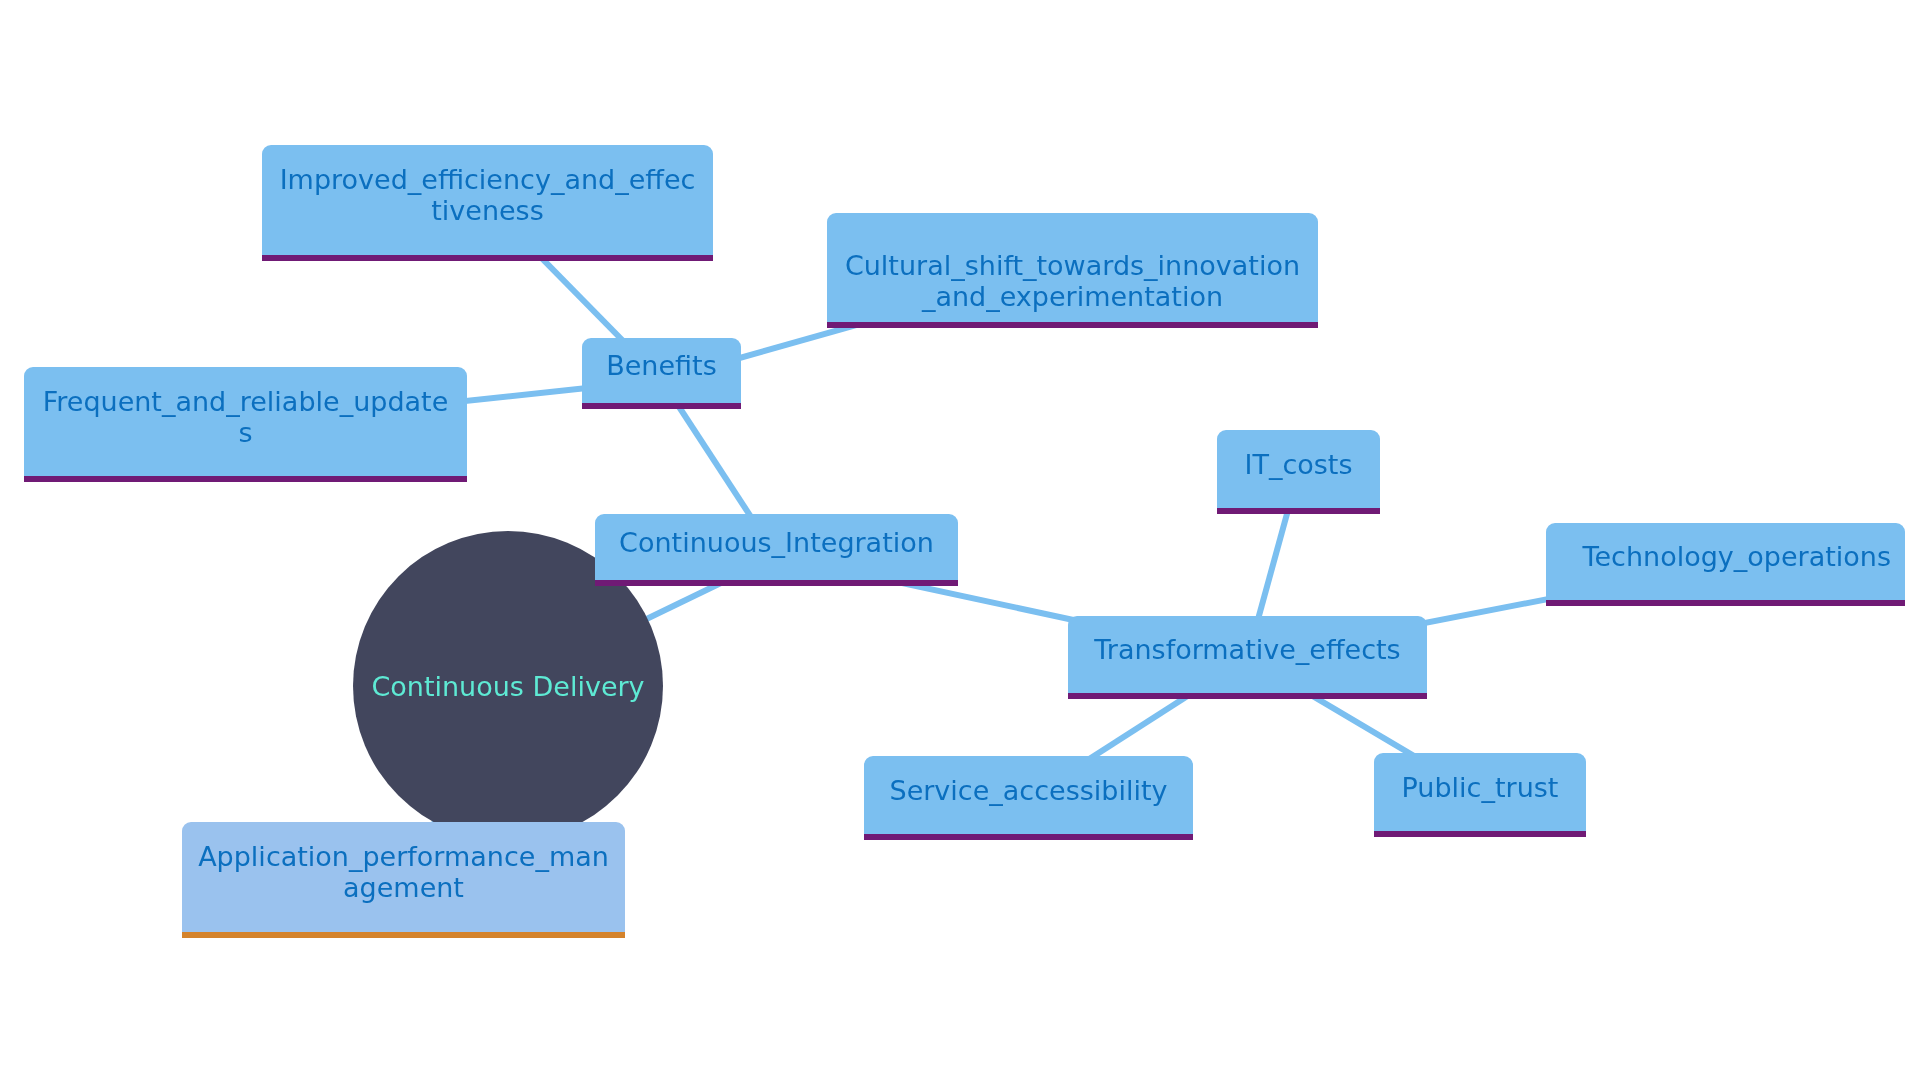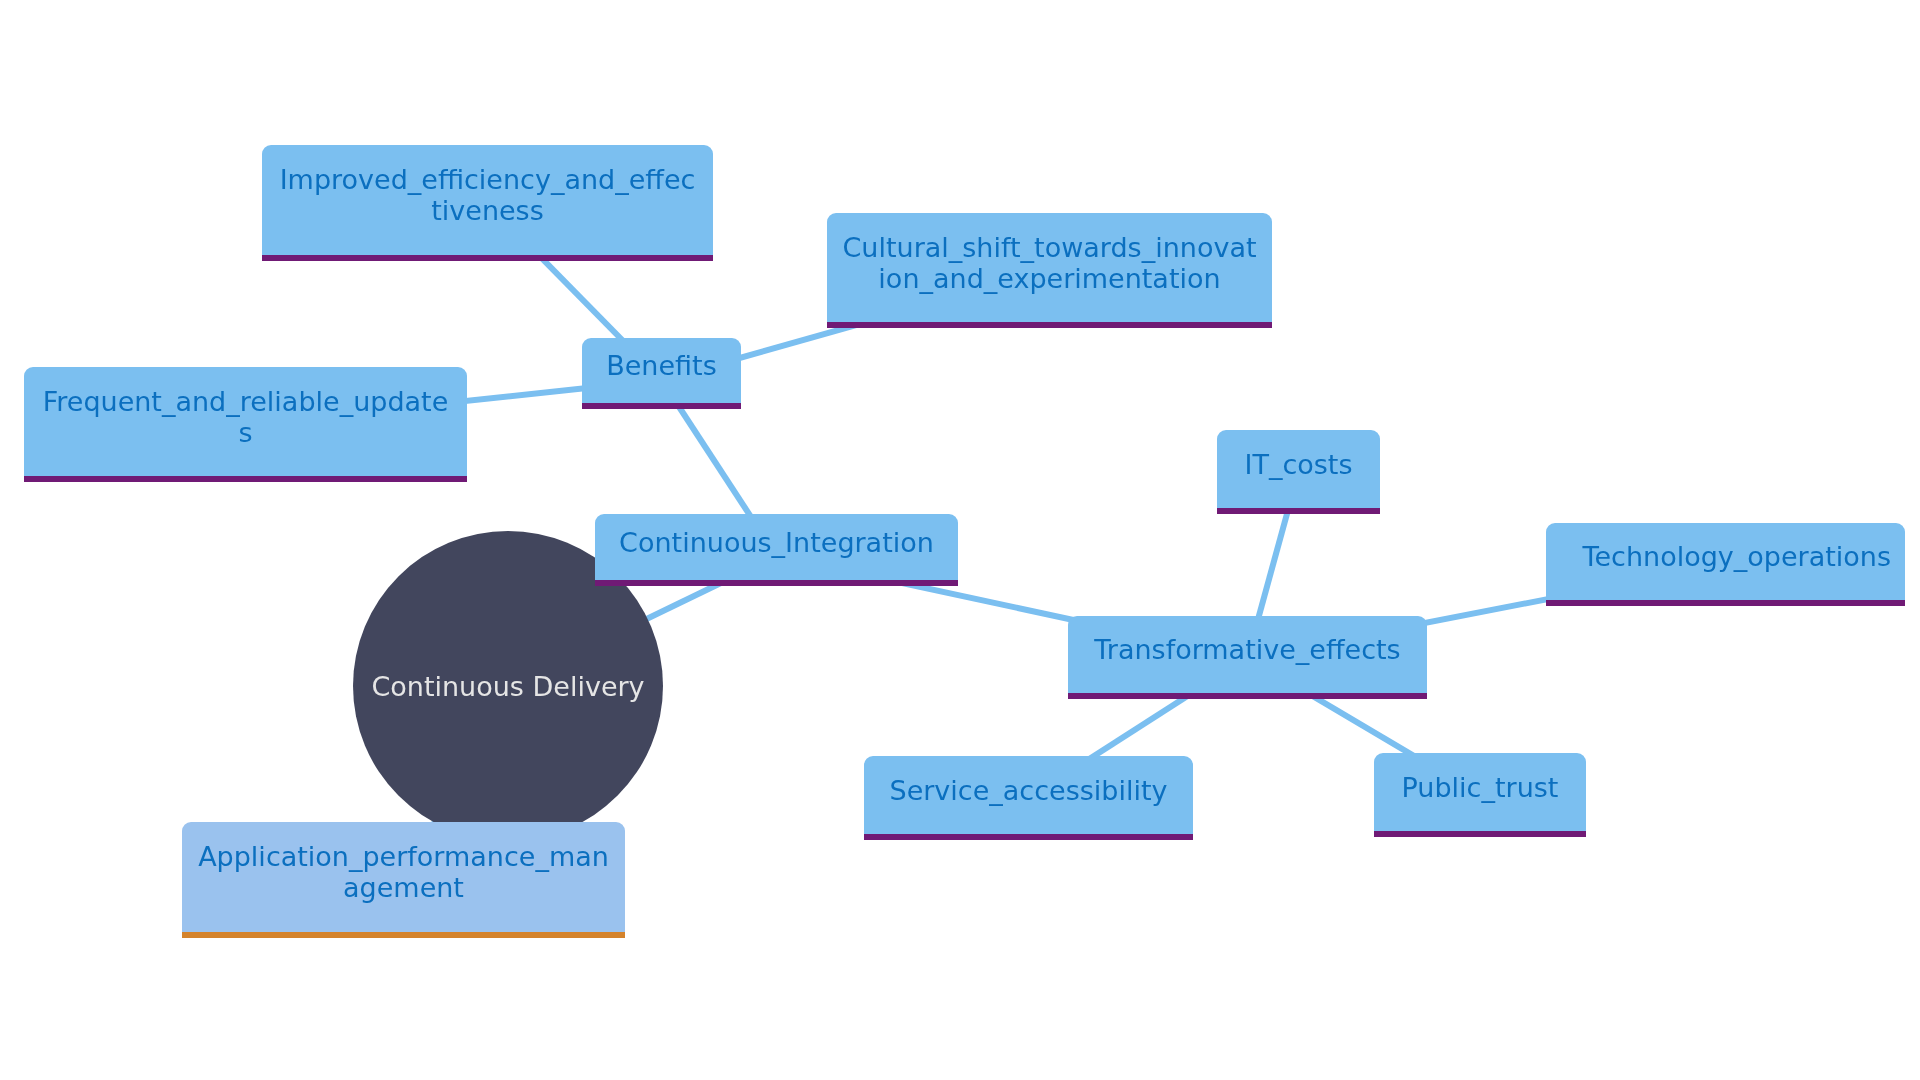--- a/index.html
+++ b/index.html
@@ -12,21 +12,21 @@
     border-bottom: 6px solid #701a75;
     display: flex; align-items: center; justify-content: center;
     text-align: center; color: #0b6fbf;
     font-size: 27px; line-height: 31px; padding: 0 14px 10px 14px;
     word-break: break-all;
   }
   .node.alt { background: #9ac2ee; border-bottom-color: #d4832c; }
   .root {
     position: absolute; border-radius: 50%; background: #42465d;
     display: flex; align-items: center; justify-content: center;
-    color: #e5e5e5; font-size: 27px; text-align: center;
+    color: #5eead4; font-size: 27px; text-align: center;
   }
 </style>
 </head>
 <body>
 
 <svg id="edges" xmlns="http://www.w3.org/2000/svg">
     <line x1="508" y1="686" x2="776.5" y2="556" stroke="#7bbff0" stroke-width="6"></line>
     <line x1="776.5" y1="556" x2="661.5" y2="380" stroke="#7bbff0" stroke-width="6"></line>
     <line x1="661.5" y1="380" x2="487.5" y2="203" stroke="#7bbff0" stroke-width="6"></line>
     <line x1="661.5" y1="380" x2="1049.5" y2="270.5" stroke="#7bbff0" stroke-width="6"></line>
@@ -48,21 +48,21 @@
 </div>
 
 <div class="node" id="n-benefits" style="left:582px; top:338px; width:159px; height:71px;">
   <span>Benefits</span>
 </div>
 
 <div class="node" id="n-improved" style="left:262px; top:145px; width:451px; height:116px;">
   <span>Improved_efficiency_and_effectiveness</span>
 </div>
 
-<div class="node" id="n-cultural" style="left:827px; top:213px; width:445px; height:115px;">
+<div class="node" id="n-cultural" style="left:827px; top:213px; width:491px; height:115px;align-items:flex-end;">
   <span>Cultural_shift_towards_innovation_and_experimentation</span>
 </div>
 
 <div class="node" id="n-frequent" style="left:24px; top:367px; width:443px; height:115px;">
   <span>Frequent_and_reliable_updates</span>
 </div>
 
 <div class="node" id="n-transformative" style="left:1068px; top:616px; width:359px; height:83px;">
   <span>Transformative_effects</span>
 </div>

